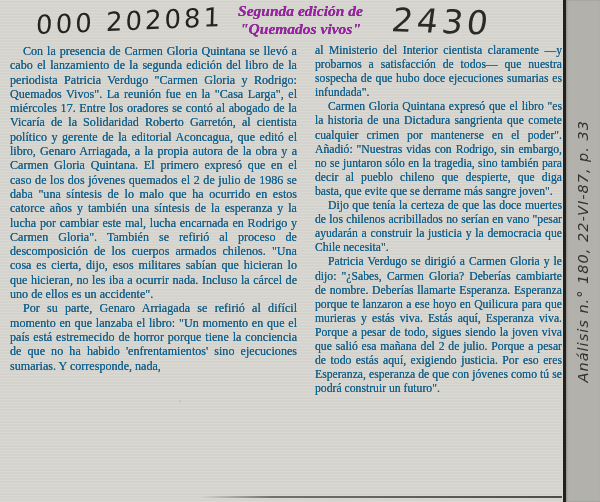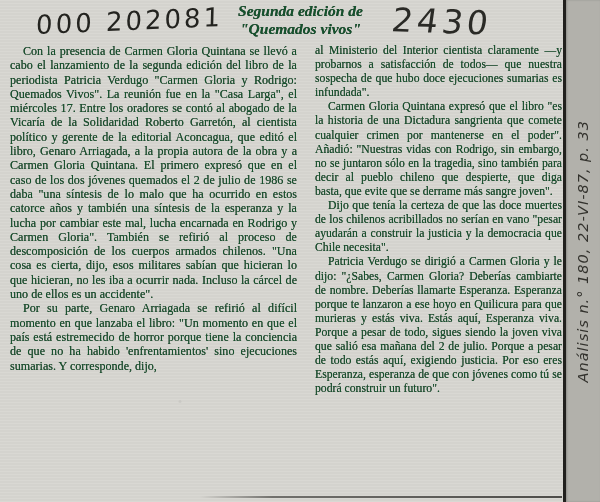--- a/index.html
+++ b/index.html
@@ -41,30 +41,30 @@
     letter-spacing:4px;
     transform: rotate(2deg) skewX(-6deg);
     white-space:nowrap;
   }
   
   .headline {
     position:absolute; left:208px; top:2px; width:185px;
     text-align:center;
     font-weight:bold; font-style:italic;
     font-size:15.5px; line-height:17.5px;
-    color:#14532d;
+    color:#a21caf;
     text-shadow:0 0 0.5px rgba(25,24,20,0.8);
   }
   
   .columns {
     position:absolute; left:10px; top:44px; width:552px;
     display:flex;
     column-gap:18px;
   }
-  .col { color:#14532d; }
+  .col { color:#0369a1; }
   .col-1 { width:287px; font-size:12.1px; line-height:14.3px; }
   .col-2 { width:247px; font-size:11.7px; line-height:14.1px; }
   .col p {
     margin:0;
     text-align:justify;
     text-indent:13px;
     text-shadow:0 0 0.5px rgba(30,28,24,0.75);
   }
   .col p.no-indent { text-indent:0; }
   
@@ -101,21 +101,21 @@
 <div class="pagenum">2430</div>
 
 <div class="headline">
   <div>Segunda edición de</div>
   <div>"Quemados vivos"</div>
 </div>
 
 <div class="columns">
   <div class="col col-1">
     <p>Con la presencia de Carmen Gloria Quintana se llevó a cabo el lanzamiento de la segunda edición del libro de la periodista Patricia Verdugo "Carmen Gloria y Rodrigo: Quemados Vivos". La reunión fue en la "Casa Larga", el miércoles 17. Entre los oradores se contó al abogado de la Vicaría de la Solidaridad Roberto Garretón, al cientista político y gerente de la editorial Aconcagua, que editó el libro, Genaro Arriagada, a la propia autora de la obra y a Carmen Gloria Quintana. El primero expresó que en el caso de los dos jóvenes quemados el 2 de julio de 1986 se daba "una síntesis de lo malo que ha ocurrido en estos catorce años y también una síntesis de la esperanza y la lucha por cambiar este mal, lucha encarnada en Rodrigo y Carmen Gloria". También se refirió al proceso de descomposición de los cuerpos armados chilenos. "Una cosa es cierta, dijo, esos militares sabían que hicieran lo que hicieran, no les iba a ocurrir nada. Incluso la cárcel de uno de ellos es un accidente".</p>
-    <p>Por su parte, Genaro Arriagada se refirió al difícil momento en que lanzaba el libro: "Un momento en que el país está estremecido de horror porque tiene la conciencia de que no ha habido 'enfrentamientos' sino ejecuciones sumarias. Y corresponde, dijo,</p>
+    <p>Por su parte, Genaro Arriagada se refirió al difícil momento en que lanzaba el libro: "Un momento en que el país está estremecido de horror porque tiene la conciencia de que no ha habido 'enfrentamientos' sino ejecuciones sumarias. Y corresponde, nada,</p>
   </div>
   <div class="col col-2">
     <p class="no-indent">al Ministerio del Interior cientista claramente —y probarnos a satisfacción de todos— que nuestra sospecha de que hubo doce ejecuciones sumarias es infundada".</p>
     <p>Carmen Gloria Quintana expresó que el libro "es la historia de una Dictadura sangrienta que comete cualquier crimen por mantenerse en el poder". Añadió: "Nuestras vidas con Rodrigo, sin embargo, no se juntaron sólo en la tragedia, sino también para decir al pueblo chileno que despierte, que diga basta, que evite que se derrame más sangre joven".</p>
     <p>Dijo que tenía la certeza de que las doce muertes de los chilenos acribillados no serían en vano "pesar ayudarán a construir la justicia y la democracia que Chile necesita".</p>
     <p>Patricia Verdugo se dirigió a Carmen Gloria y le dijo: "¿Sabes, Carmen Gloria? Deberías cambiarte de nombre. Deberías llamarte Esperanza. Esperanza porque te lanzaron a ese hoyo en Quilicura para que murieras y estás viva. Estás aquí, Esperanza viva. Porque a pesar de todo, sigues siendo la joven viva que salió esa mañana del 2 de julio. Porque a pesar de todo estás aquí, exigiendo justicia. Por eso eres Esperanza, esperanza de que con jóvenes como tú se podrá construir un futuro".</p>
   </div>
 </div>
 
 <div class="bottom-rule"></div>

